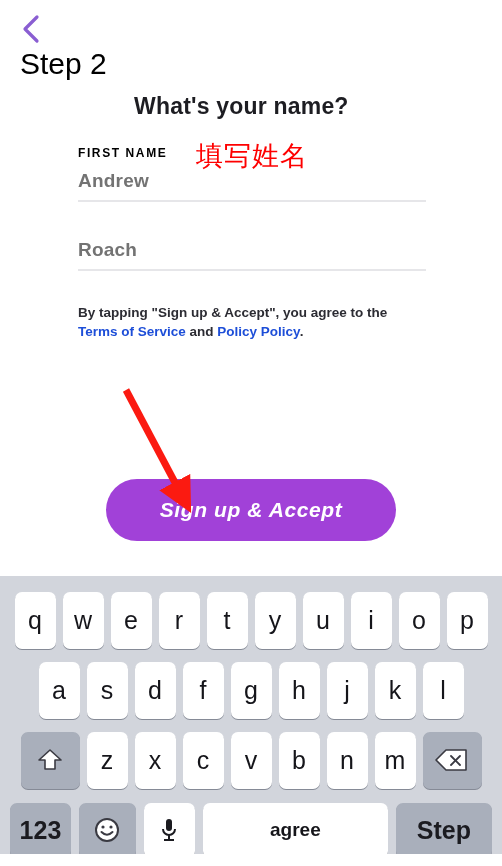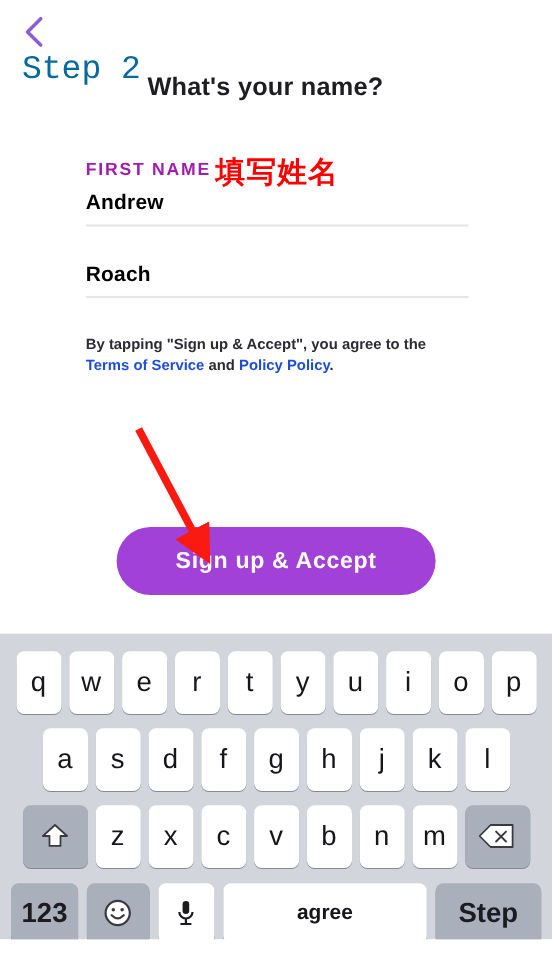--- a/index.html
+++ b/index.html
@@ -27,73 +27,73 @@
     height: 34px;
     cursor: pointer;
   }
   .back-chevron svg { display: block; }
 
   .step-label {
     position: absolute;
     left: 20px;
     top: 47px;
     font-size: 30px;
-    color: #0369a1;
-    font-family: Liberation Mono, monospace;
+    color: #000000;
+    font-family: Liberation Sans, sans-serif;
     letter-spacing: 0px;
     white-space: nowrap;
   }
 
   .screen-title {
     position: absolute;
     left: 134px;
-    top: 65px;
+    top: 93px;
     font-size: 23px;
     font-weight: bold;
     color: #1d1d22;
     letter-spacing: 0.2px;
     white-space: nowrap;
   }
 
   .field {
     position: absolute;
     left: 78px;
     width: 348px;
   }
   .field-label {
-    font-size: 16px;
+    font-size: 12px;
     letter-spacing: 1.6px;
-    color: #a21caf;
+    color: #000000;
     font-weight: bold;
     text-transform: uppercase;
   }
   .field-value {
     margin-top: 10px;
     font-size: 19px;
     font-weight: bold;
-    color: #000000;
+    color: #737373;
     letter-spacing: 0.2px;
   }
   .field-underline {
     margin-top: 8px;
     height: 2px;
     background: #e6e6e9;
     width: 100%;
   }
 
   #field-first { top: 146px; }
   #field-last  { top: 229px; }
 
   .annotation-cn {
     position: absolute;
     left: 196px;
     top: 138px;
     font-size: 27px;
     color: #fe0000;
-    font-weight: bold;
+    font-weight: normal;
     letter-spacing: 1px;
     white-space: nowrap;
     text-align: center;
   }
 
   .terms {
     position: absolute;
     left: 78px;
     top: 303px;
     width: 352px;
@@ -116,20 +116,21 @@
     height: 62px;
     border-radius: 31px;
     background: #a141d8;
     border: none;
     color: #ffffff;
     font-size: 21px;
     font-weight: bold;
     letter-spacing: 0.6px;
     cursor: pointer;
     font-family: "Liberation Sans", sans-serif;
+    font-style: italic;
   }
 
   .arrow-overlay {
     position: absolute;
     left: 0;
     top: 0;
     width: 502px;
     height: 866px;
     pointer-events: none;
   }

